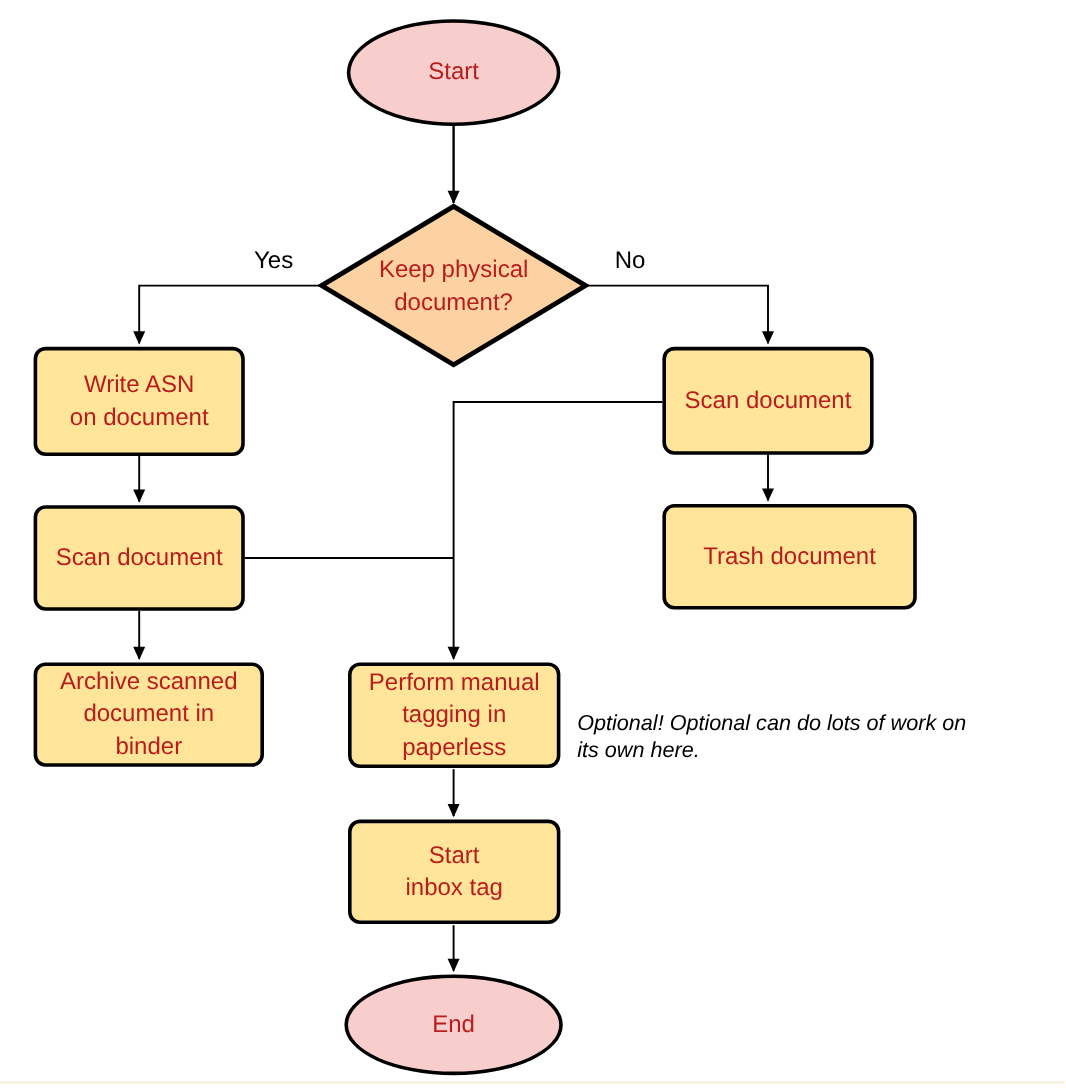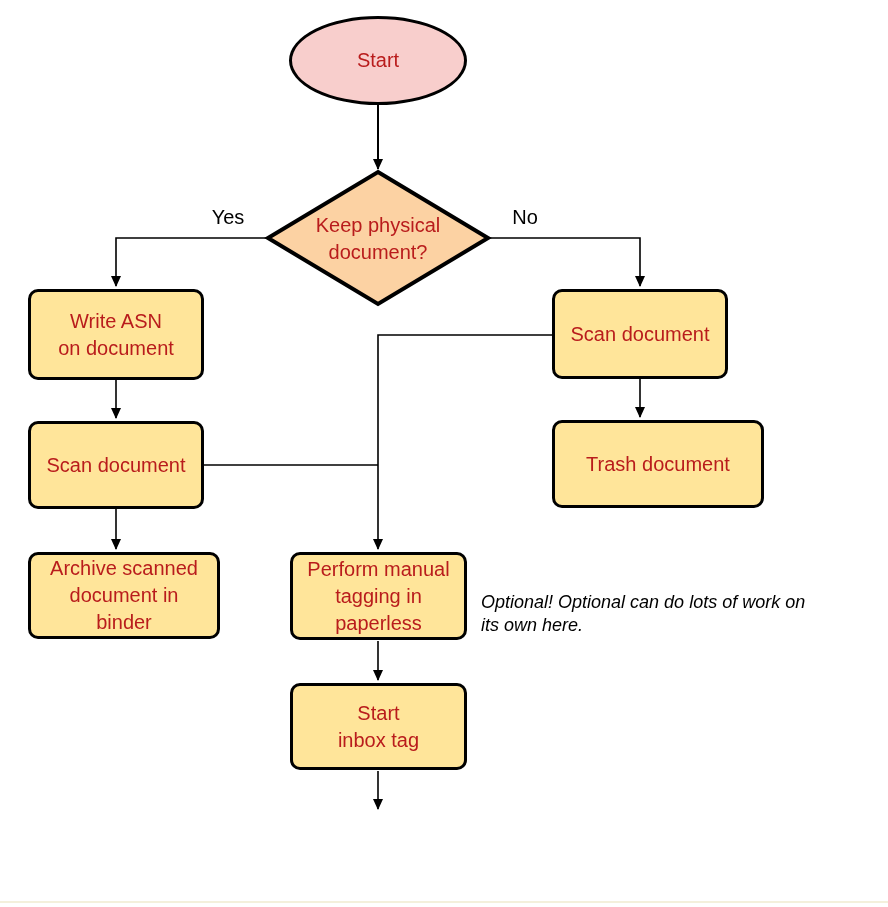--- a/index.html
+++ b/index.html
@@ -102,20 +102,21 @@
     <path d="M640 379 L640 417" stroke="#000000" stroke-width="1.6" fill="none" marker-end="url(#arrow)"></path>
     <path d="M552 335 L378 335 L378 549" stroke="#000000" stroke-width="1.6" fill="none" marker-end="url(#arrow)"></path>
     <path d="M204 465 L378 465" stroke="#000000" stroke-width="1.6" fill="none"></path>
     <path d="M378 641 L378 680" stroke="#000000" stroke-width="1.6" fill="none" marker-end="url(#arrow)"></path>
     <path d="M378 771 L378 809" stroke="#000000" stroke-width="1.6" fill="none" marker-end="url(#arrow)"></path>
 
     <polygon points="378,172 488,238 378,304 268,238" fill="#fcd2a3" stroke="#000000" stroke-width="4"></polygon>
   </svg>
 
   <div id="node-start" class="node terminal">Start</div>
+  <div id="node-end" class="node terminal">End</div>
 
   <div id="node-decision-lbl" class="node decision-label">Keep physical
 document?</div>
 
   <div id="node-write-asn" class="node proc">Write ASN
 on document</div>
   <div id="node-scan-left" class="node proc">Scan document</div>
   <div id="node-archive" class="node proc">Archive scanned
 document in
 binder</div>

